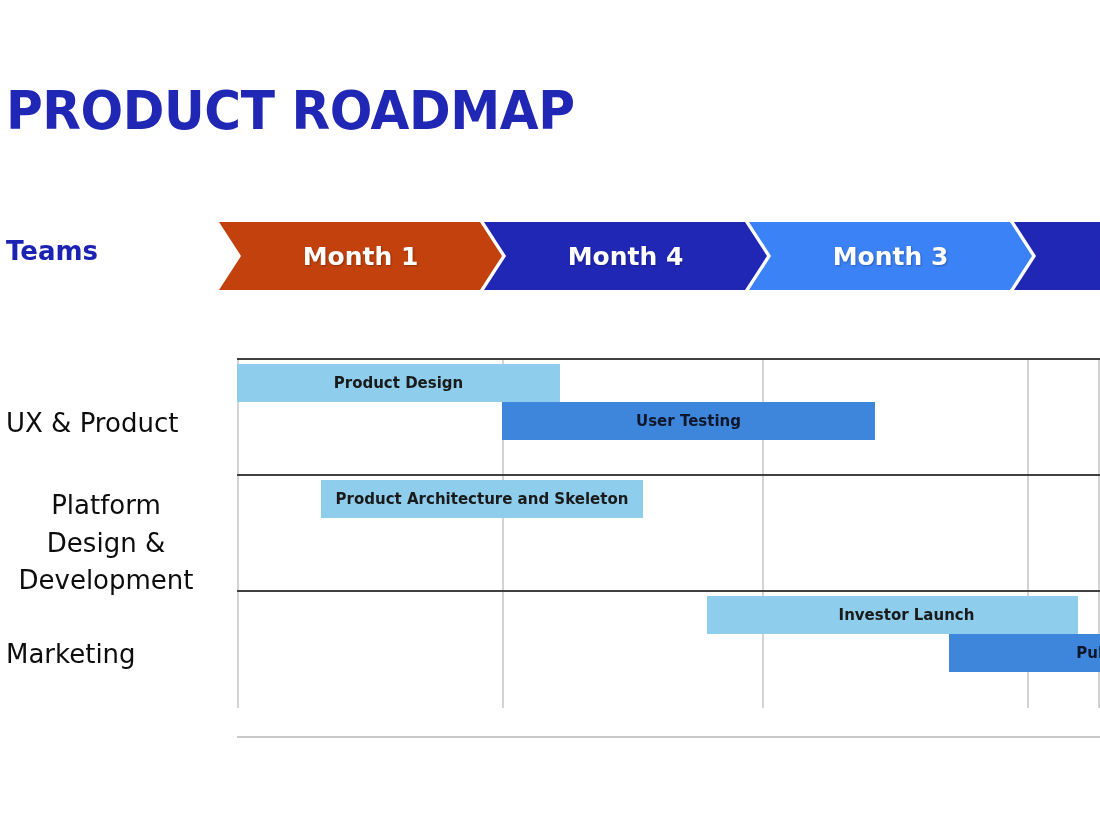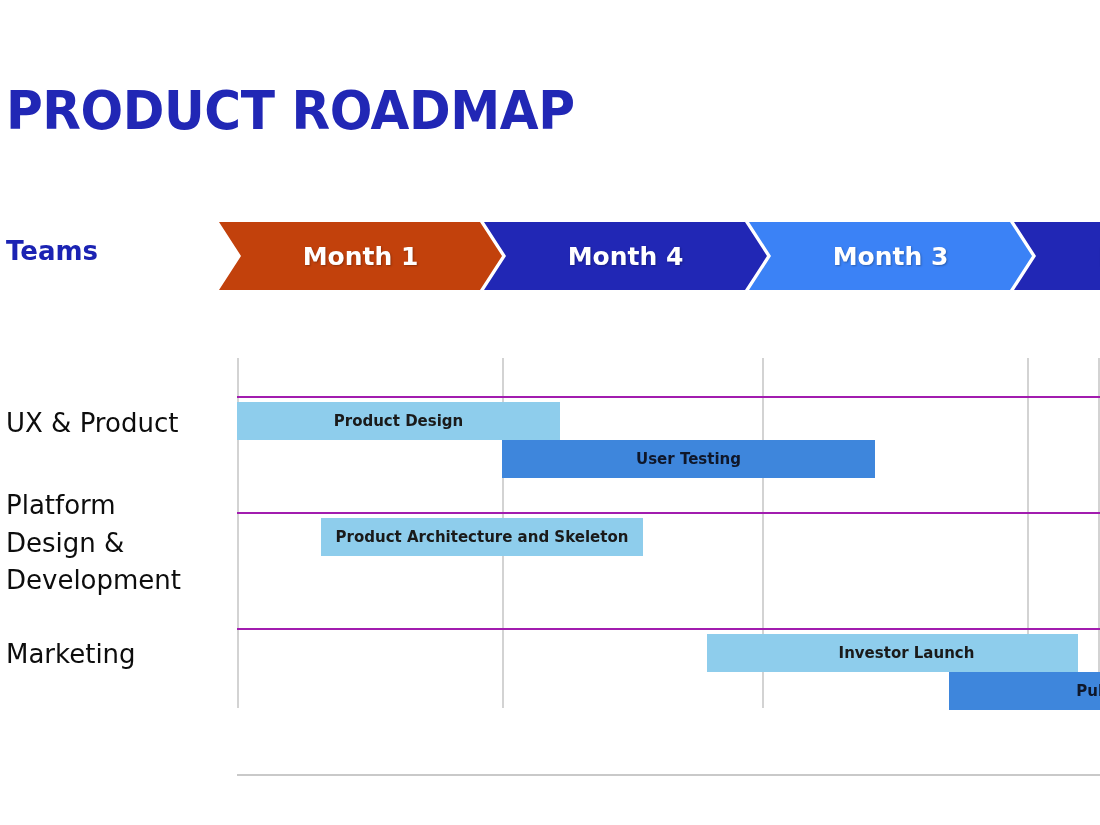--- a/index.html
+++ b/index.html
@@ -76,23 +76,22 @@
     left: 237px;
     top: 358px;
     width: 863px;
     height: 350px;
   }
   .grid-row {
     position: absolute;
     left: 0;
     width: 100%;
     height: 148px;
-    border-top: 2px solid #a21caf;
+    border-top: 2px solid #404040;
     box-sizing: border-box;
-    margin-top: 38px;
   }
   .grid-row.last {
     border-bottom: 2px solid #c9c9c9;
   }
   .vline {
     position: absolute;
     top: 0;
     width: 2px;
     height: 350px;
     background: #d3d3d3;
@@ -147,21 +146,21 @@
   <div class="chevron" style="left:530px; width:283px; background:#3b82f6; z-index:2;">
     <span class="chev-label">Month 3</span>
   </div>
   <div class="chevron" style="left:795px; width:283px; background:#2127b5; z-index:1;">
     <span class="chev-label">Month 4</span>
   </div>
 </div>
 
 <div class="row-label" style="top:405px;">UX &amp; Product</div>
 
-<div class="row-label" style="top:487px; width:200px;">
+<div class="row-label" style="top:487px; width:200px;text-align:center;">
   <div>Platform</div>
   <div>Design &amp;</div>
   <div>Development</div>
 </div>
 
 <div class="row-label" style="top:636px;">Marketing</div>
 
 <div id="gantt">
 
   <div class="vline" style="left:0px;"></div>

